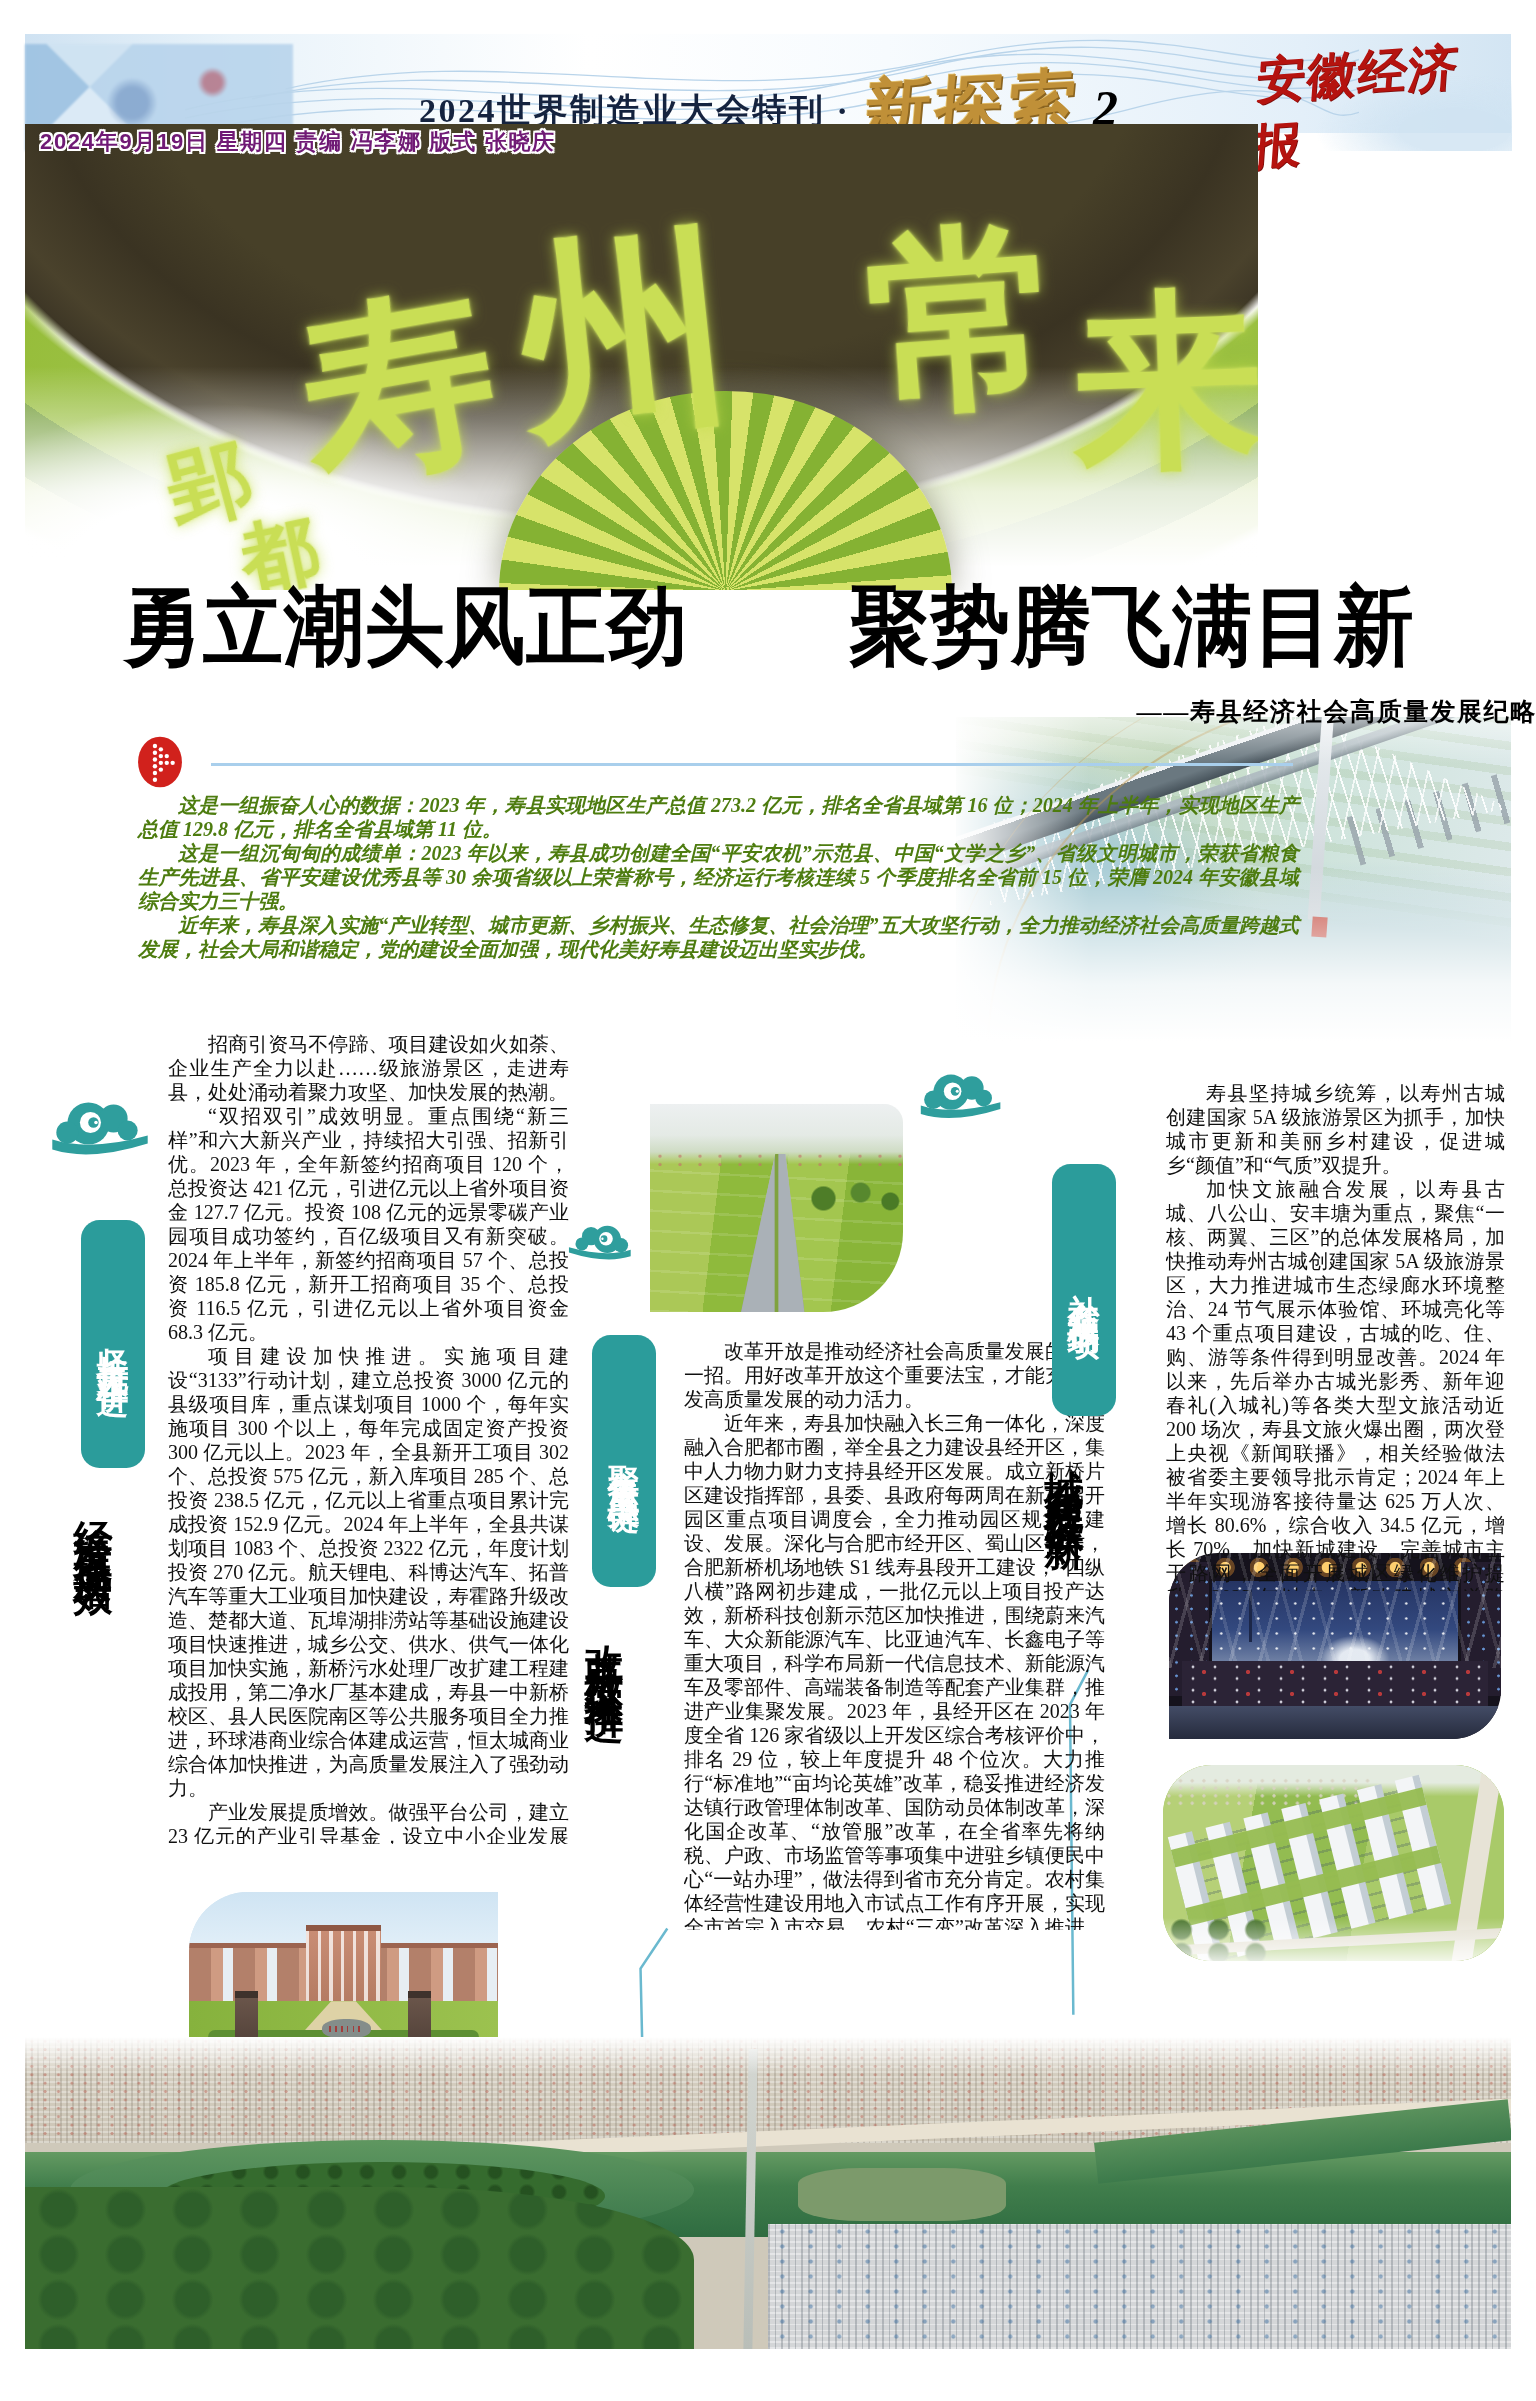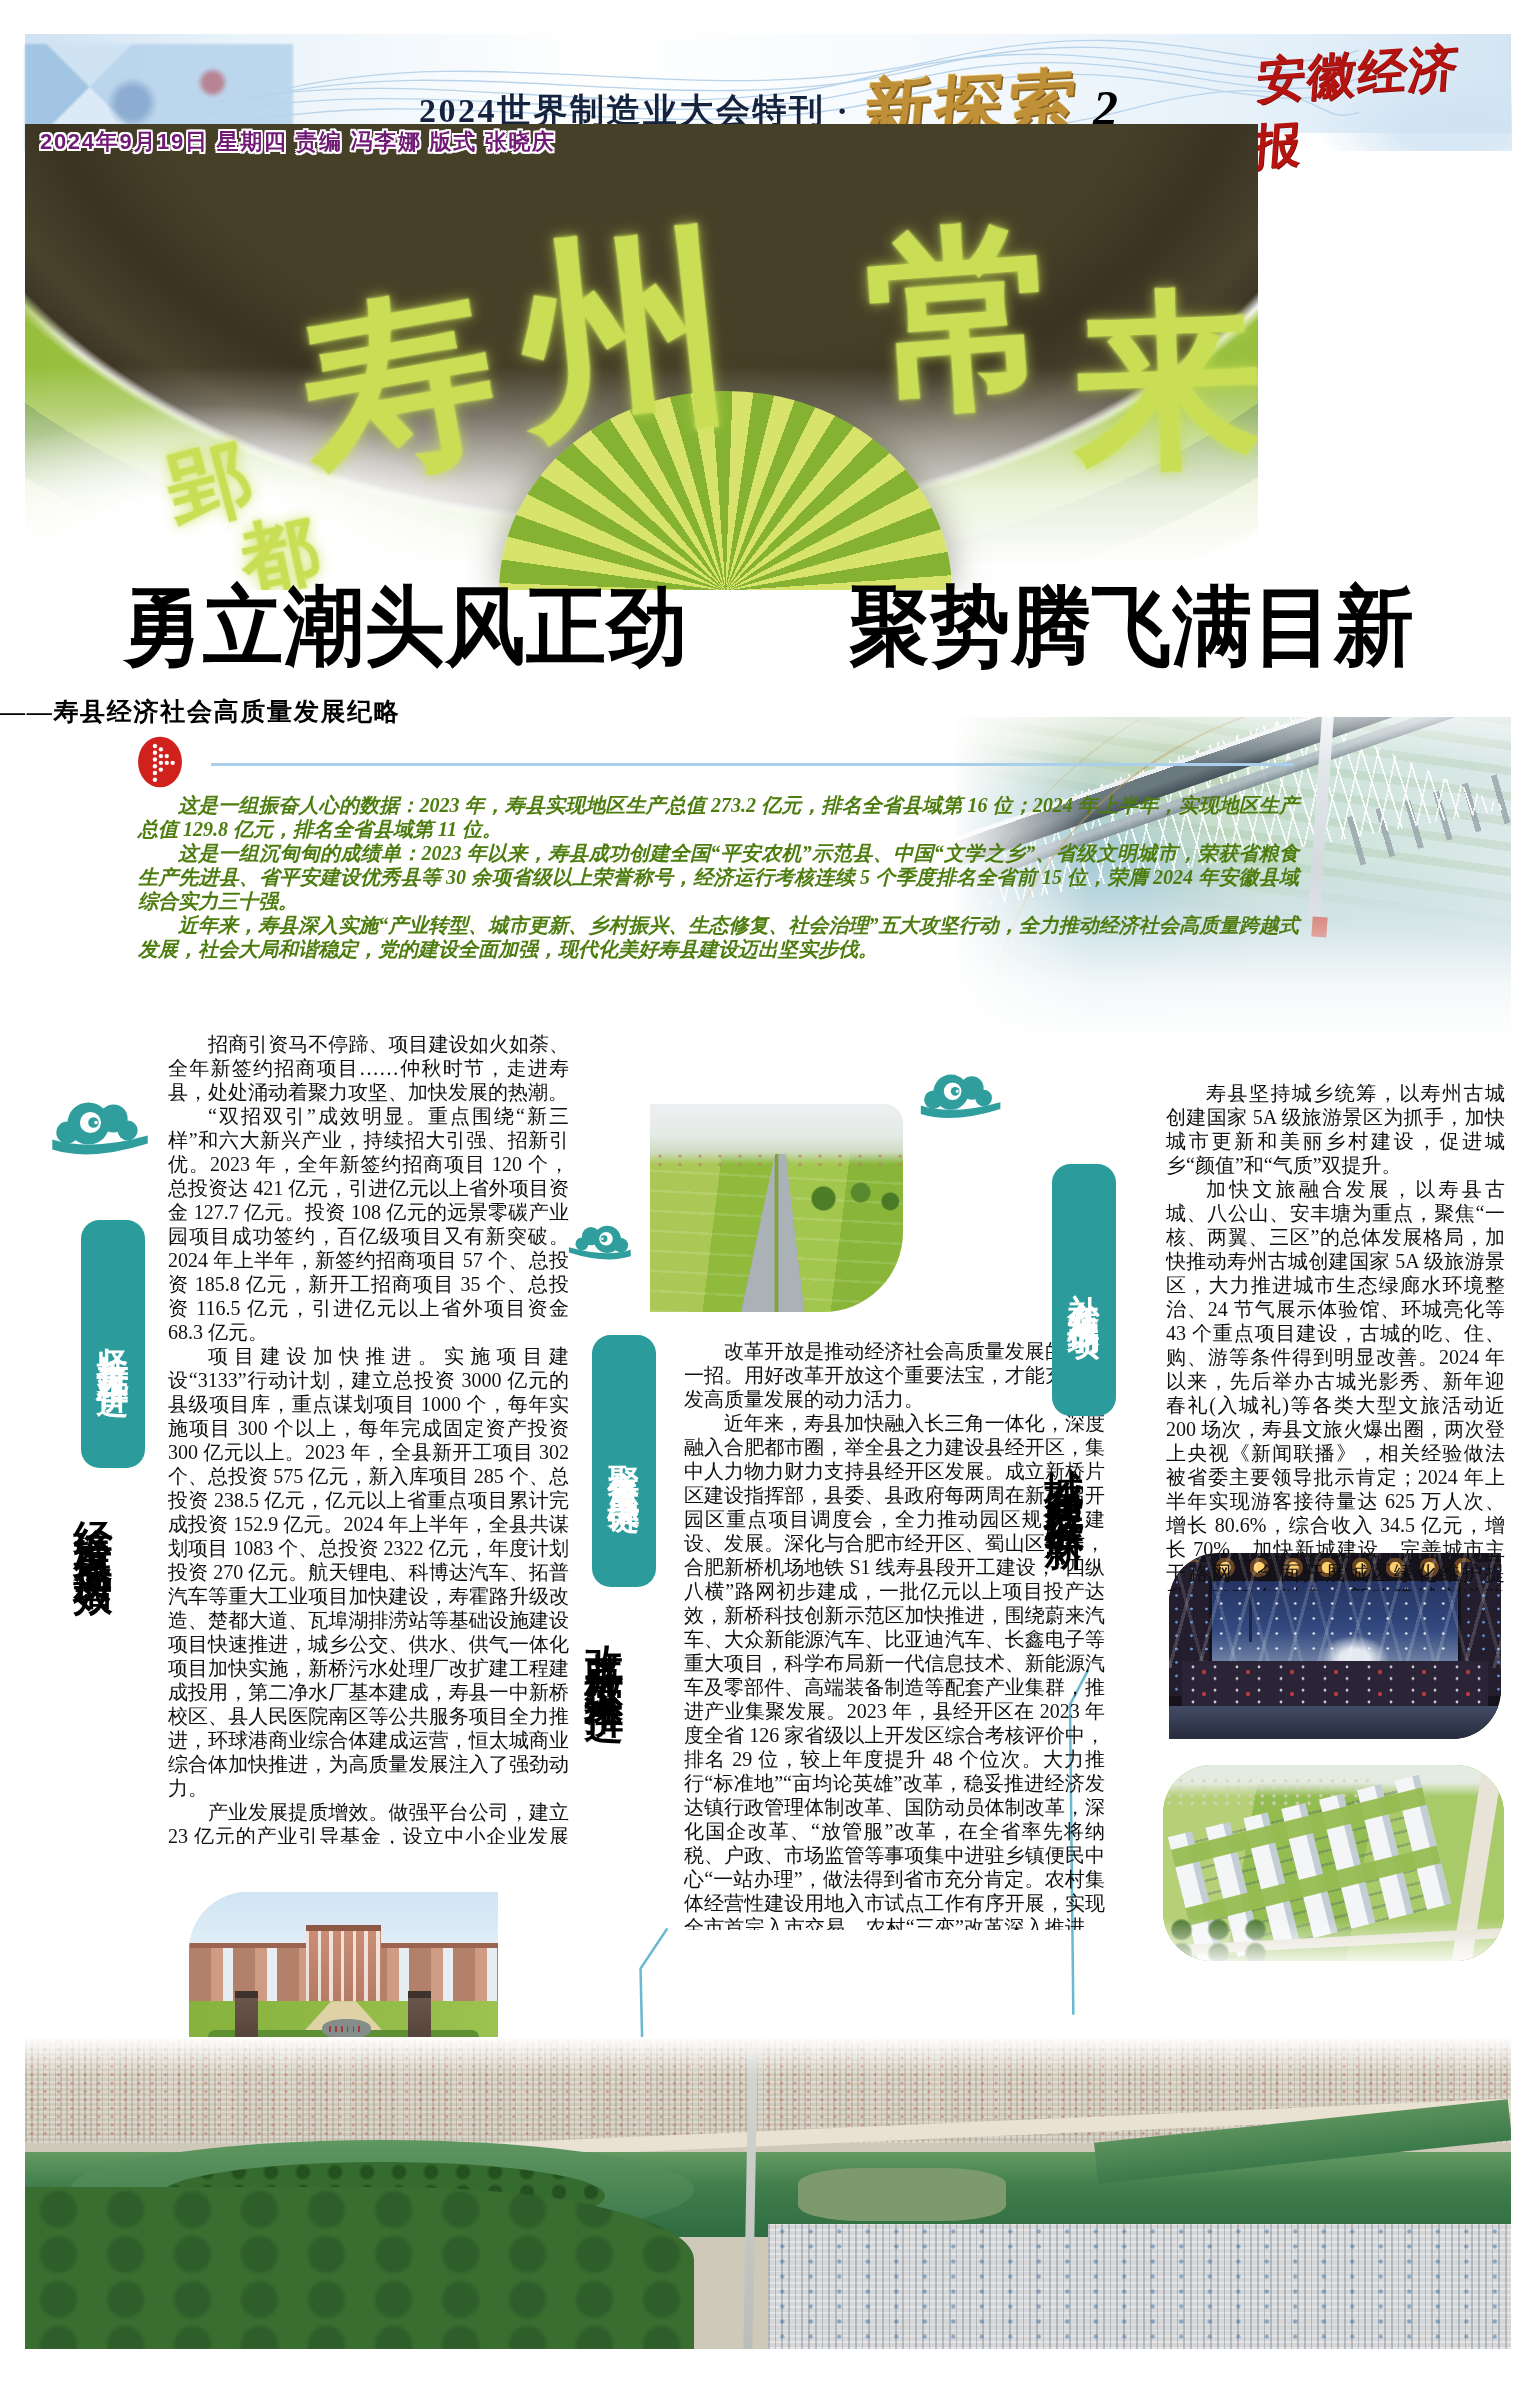--- a/index.html
+++ b/index.html
@@ -47,21 +47,21 @@
   .rays{position:absolute;left:474px;top:267px;width:453px;height:200px;
     border-radius:226px 226px 0 0/200px 200px 0 0;
     background:repeating-conic-gradient(from -64deg at 50% 100%,#85b233 0 6deg,#d7e36a 6deg 12deg);
     box-shadow:0 0 34px rgba(80,80,50,.5);}
   .rchar{position:absolute;color:#c9de55;font-weight:900;line-height:1;filter:blur(0.7px);
     text-shadow:0 0 13.4px rgba(195,220,75,.75),0 0 3.4px rgba(220,235,120,.9);}
 
   
   .headline{left:0;right:0;top:587px;text-align:center;font-size:80px;font-weight:900;color:#000;
     letter-spacing:0.8px;line-height:1;z-index:5;transform:scaleY(1.08);}
-  .subhead{left:0;right:0;top:695px;text-align:left;font-size:25px;font-weight:700;color:#000;z-index:5;letter-spacing:1.7px;}
+  .subhead{left:0;right:0;top:695px;text-align:right;font-size:25px;font-weight:700;color:#000;z-index:5;letter-spacing:1.7px;}
 
   
   .intro-rule{left:211px;top:763px;width:1082px;height:2.5px;background:#a9cfec;z-index:4;}
   .intro-icon{left:133px;top:735px;width:54px;height:54px;z-index:4;}
   .intro{left:138px;top:793px;width:1161px;z-index:4;font-size:20px;line-height:24px;font-weight:700;
     font-style:italic;text-align:justify;color:#4d7c0f;}
   .intro p{margin:0;text-indent:2em;}
 
   
   .bridge{left:956px;top:717px;width:555px;height:334px;overflow:hidden;z-index:1;
@@ -300,21 +300,21 @@
 
   <svg class="abs cloud" style="left:50px;top:1089px;width:101px;height:77px" viewBox="0 0 120 92" width="101" height="77">
       <use href="#cloud-sym"></use>
     </svg>
   <div class="abs vtag" style="left:81px;top:1220px;width:64px;height:248px">
     <span>坚持克难奋进</span>
   </div>
   <div class="abs vtitle" style="left:74px;top:1489px;height:470px">经济发展提质增效</div>
 
   <div class="abs bodycol col1">
-    <p>招商引资马不停蹄、项目建设如火如荼、全年新签约招商项目……仲秋时节，走进寿县，处处涌动着聚力攻坚、加快发展的热潮。</p>
+    <p>招商引资马不停蹄、项目建设如火如荼、企业生产全力以赴……级旅游景区，走进寿县，处处涌动着聚力攻坚、加快发展的热潮。</p>
     <p>“双招双引”成效明显。重点围绕“新三样”和六大新兴产业，持续招大引强、招新引优。2023 年，全年新签约招商项目 120 个，总投资达 421 亿元，引进亿元以上省外项目资金 127.7 亿元。投资 108 亿元的远景零碳产业园项目成功签约，百亿级项目又有新突破。2024 年上半年，新签约招商项目 57 个、总投资 185.8 亿元，新开工招商项目 35 个、总投资 116.5 亿元，引进亿元以上省外项目资金 68.3 亿元。</p>
     <p>项目建设加快推进。实施项目建设“3133”行动计划，建立总投资 3000 亿元的县级项目库，重点谋划项目 1000 个，每年实施项目 300 个以上，每年完成固定资产投资 300 亿元以上。2023 年，全县新开工项目 302 个、总投资 575 亿元，新入库项目 285 个、总投资 238.5 亿元，亿元以上省重点项目累计完成投资 152.9 亿元。2024 年上半年，全县共谋划项目 1083 个、总投资 2322 亿元，年度计划投资 270 亿元。航天锂电、科博达汽车、拓普汽车等重大工业项目加快建设，寿霍路升级改造、楚都大道、瓦埠湖排涝站等基础设施建设项目快速推进，城乡公交、供水、供气一体化项目加快实施，新桥污水处理厂改扩建工程建成投用，第二净水厂基本建成，寿县一中新桥校区、县人民医院南区等公共服务项目全力推进，环球港商业综合体建成运营，恒太城商业综合体加快推进，为高质量发展注入了强劲动力。</p>
     <p>产业发展提质增效。做强平台公司，建立 23 亿元的产业引导基金，设立中小企业发展资金 7000 万元，支持实体经济发展。大力实施工业发展倍增行动，累计培育规上工业企业 329 家，位列全市第一；规上服务业企业 7 户，限上商贸企业 132 家。加快实施乡村振兴战略，全县累计培育市级以上农业产业化重点龙头企业 90 家、示范合作社 115 家、示范家庭农场 56 家，累计培育绿色食品、有机农产品 311 个、省级长三角绿色农产品生产加工供应基地 7 个，创建“中国好粮油”品牌产品 11 个、“安徽好粮油”品牌产品 20 个。2023 年，全县粮食总产 180 万吨，实现“二十连丰”，粮食生产工作在省委农村工作会议上作交流发言。加快发展电子商务，2023 年实现电商交易额 58 亿元，今年上半年，实现电商交易额 33 亿元，增长 11%。</p>
   </div>
 
   <div class="abs hw photo" role="img" aria-label="田野间的高速公路">
     <div class="hw-stripes"></div>
     <div class="hw-town"></div>
     <div class="hw-trees"></div>
     <div class="hw-road"></div>

